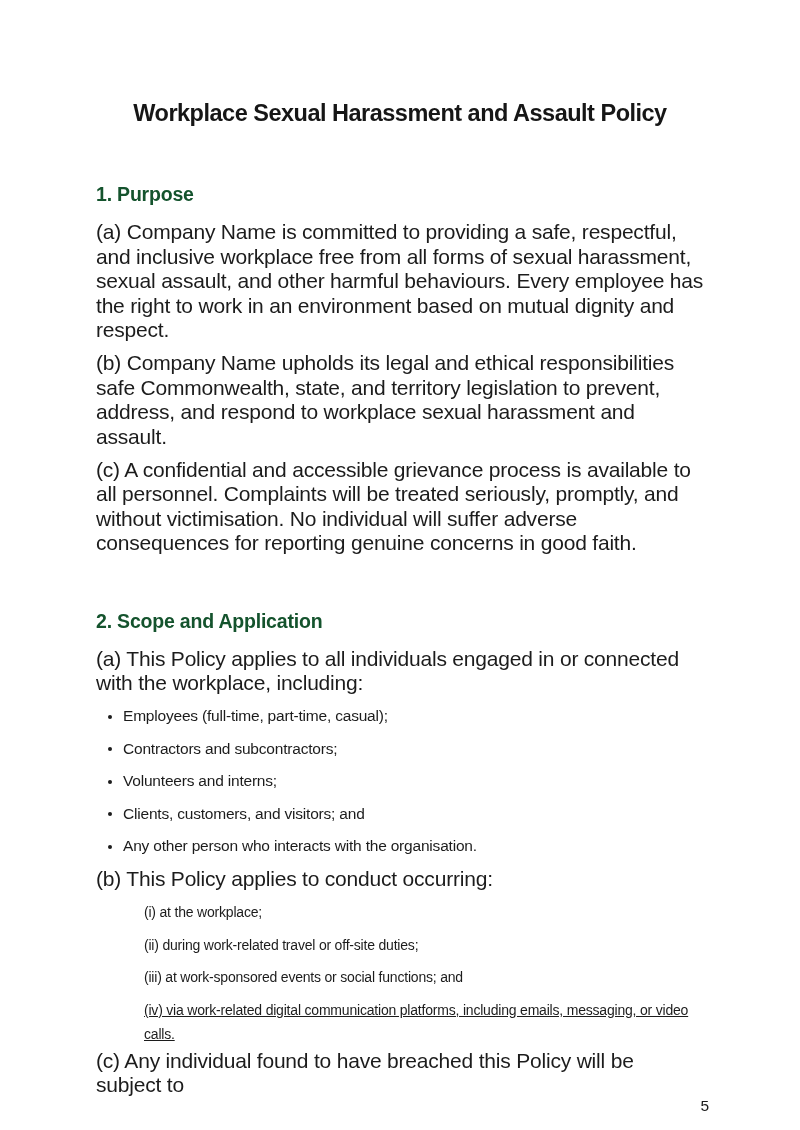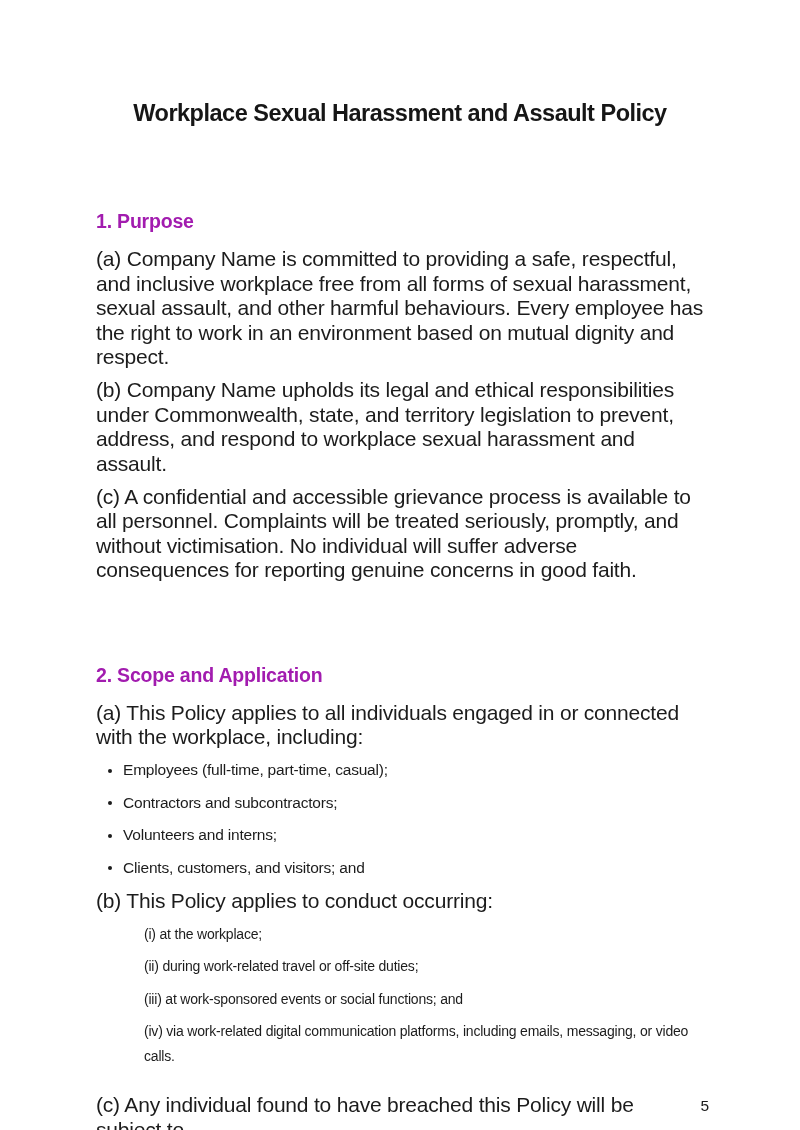--- a/index.html
+++ b/index.html
@@ -21,26 +21,26 @@
   .doc-title {
     margin: 0;
     font-size: 23.5px;
     line-height: 31px;
     font-weight: 700;
     letter-spacing: -0.5px;
     text-align: center;
     color: #161616;
   }
   .section-heading {
-    margin: 79px 0 13px 0;
+    margin: 52px 0 13px 0;
     font-size: 19.5px;
     line-height: 26px;
     font-weight: 700;
     letter-spacing: -0.2px;
-    color: #a21caf;
+    color: #14532d;
   }
   .para {
     margin: 0 0 8.5px 0;
     font-size: 21px;
     line-height: 24.5px;
     letter-spacing: -0.2px;
   }
   .bullet-list {
     list-style: none;
     margin: 0 0 8.5px 0;
@@ -63,42 +63,43 @@
     border-radius: 50%;
     background: #1c1c1c;
   }
   .conduct-item {
     margin: 0 -16px 8px 48px;
     font-size: 14px;
     line-height: 24.5px;
     letter-spacing: -0.2px;
   }
   .conduct-item.last {
-    margin-bottom: 25px;
+    margin-bottom: 2px;
+    text-decoration: underline;
   }
   .page-number {
     position: absolute;
     top: 1097px;
     right: 91px;
     font-size: 15.5px;
     line-height: 18px;
     color: #1c1c1c;
   }
 </style>
 </head>
 <body>
 
 <div class="page">
 
   <h1 class="doc-title">Workplace Sexual Harassment and Assault Policy</h1>
 
   <section>
     <h2 class="section-heading">1. Purpose</h2>
     <p class="para">(a) Company Name is committed to providing a safe, respectful, and inclusive workplace free from all forms of sexual harassment, sexual assault, and other harmful behaviours. Every employee has the right to work in an environment based on mutual dignity and respect.</p>
-    <p class="para">(b) Company Name upholds its legal and ethical responsibilities under Commonwealth, state, and territory legislation to prevent, address, and respond to workplace sexual harassment and assault.</p>
+    <p class="para">(b) Company Name upholds its legal and ethical responsibilities safe Commonwealth, state, and territory legislation to prevent, address, and respond to workplace sexual harassment and assault.</p>
     <p class="para">(c) A confidential and accessible grievance process is available to all personnel. Complaints will be treated seriously, promptly, and without victimisation. No individual will suffer adverse consequences for reporting genuine concerns in good faith.</p>
   </section>
 
   <section>
     <h2 class="section-heading">2. Scope and Application</h2>
     <p class="para">(a) This Policy applies to all individuals engaged in or connected with the workplace, including:</p>
 
     <ul class="bullet-list">
       <li>
         <span class="dot"></span>
@@ -109,20 +110,24 @@
         <span>Contractors and subcontractors;</span>
       </li>
       <li>
         <span class="dot"></span>
         <span>Volunteers and interns;</span>
       </li>
       <li>
         <span class="dot"></span>
         <span>Clients, customers, and visitors; and</span>
       </li>
+      <li>
+        <span class="dot"></span>
+        <span>Any other person who interacts with the organisation.</span>
+      </li>
     </ul>
 
     <p class="para">(b) This Policy applies to conduct occurring:</p>
 
     <div class="conduct-item">(i) at the workplace;</div>
     <div class="conduct-item">(ii) during work-related travel or off-site duties;</div>
     <div class="conduct-item">(iii) at work-sponsored events or social functions; and</div>
     <div class="conduct-item last">(iv) via work-related digital communication platforms, including emails, messaging, or video calls.</div>
 
     <p class="para">(c) Any individual found to have breached this Policy will be subject to</p>

